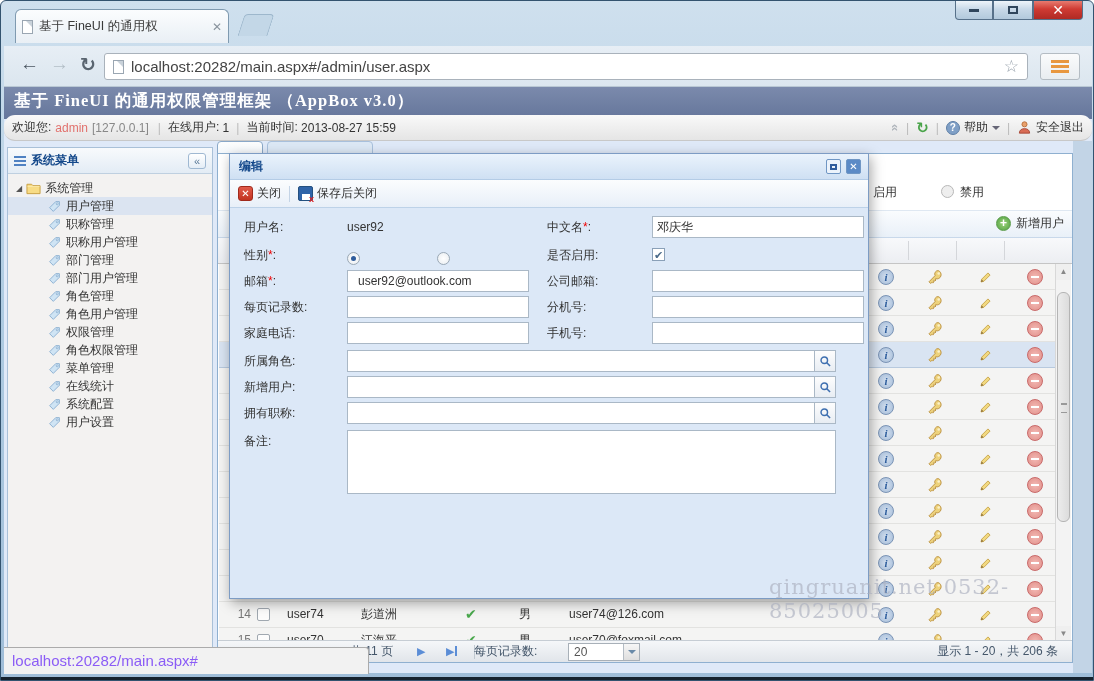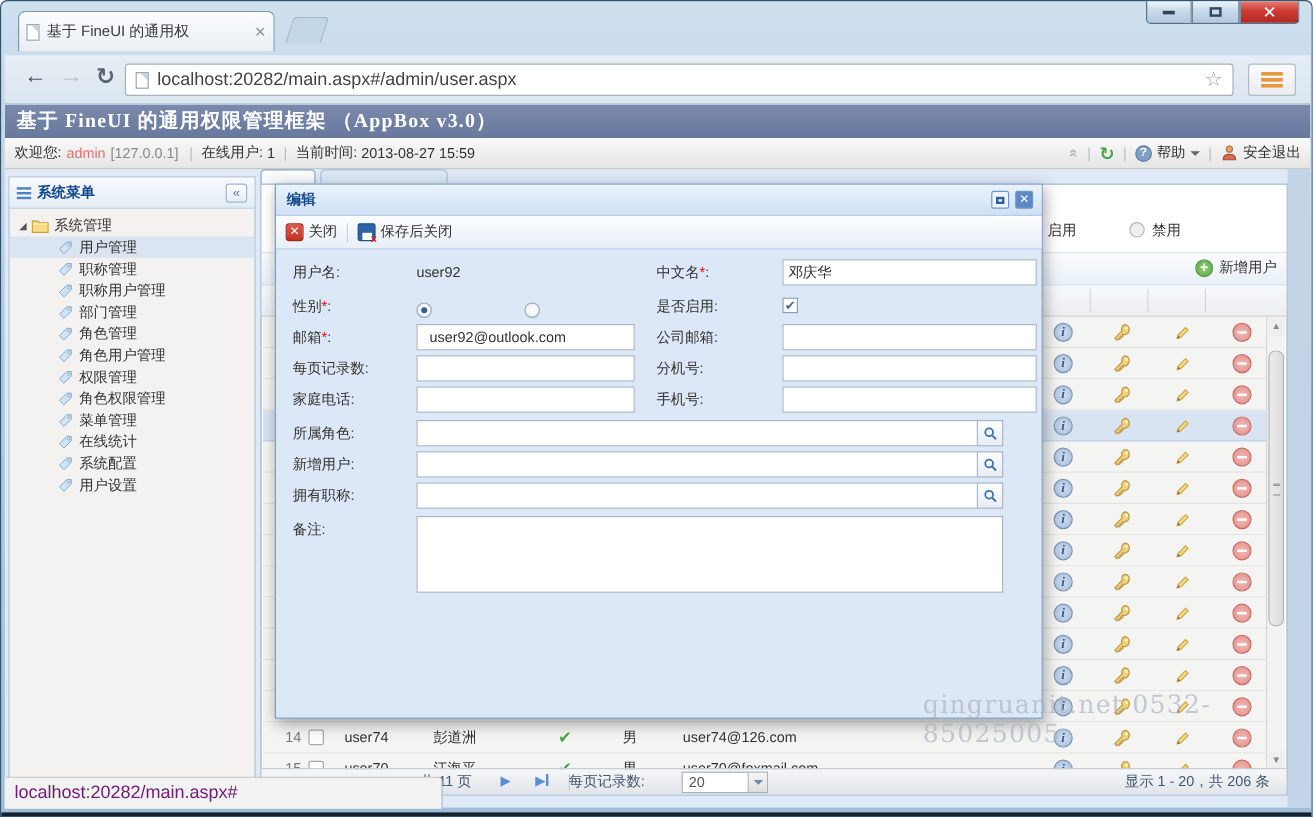--- a/index.html
+++ b/index.html
@@ -44,21 +44,21 @@
   .menubtn i { display:block; width:18px; height:3px; background:#e8973f; }
 
   
   .page { position:absolute; left:3px; top:86px; width:1088px; height:586px; background:#dfe9f8; overflow:hidden; }
   .appheader { position:absolute; left:0; top:0; width:100%; height:32px;
                background:linear-gradient(#7b8aac,#65769b); color:#fff; font-weight:bold; font-size:16.5px;
                line-height:28px; padding-left:10px; letter-spacing:1px;
                font-family:"Liberation Serif","DejaVu Serif",serif; }
   .infobar { position:absolute; left:0; top:28px; width:100%; height:26px;
              background:linear-gradient(#f9f9f9,#e5e5e5); border-bottom:1px solid #c8c8c8;
-             display:flex; align-items:center; padding:0 8px; color:#333; }
+             display:flex; align-items:center; padding:0 8px; color:#333;border-radius:11px; }
   .infobar .sep { color:#bbb; margin:0 7px; }
   .info-user { color:#e2726e; margin:0 4px; }
   .info-ip { color:#888; margin-right:2px; }
   .info-right { margin-left:auto; display:flex; align-items:center; }
   .chevup { display:inline-block; transform:rotate(90deg); color:#b0b6bc; font-weight:bold; font-size:13px; }
   .refresh { color:#4aa44a; font-size:15px; font-weight:bold; }
   .circ { display:inline-flex; width:14px; height:14px; border-radius:50%; background:#7f9fc6; border:1px solid #5f7fa6;
           color:#fff; font-size:10px; font-weight:bold; align-items:center; justify-content:center; margin-right:4px; }
   .caret { display:inline-block; margin-left:4px; border:4px solid transparent; border-top-color:#667; position:relative; top:2px; }
 
@@ -174,21 +174,21 @@
   .chk { position:absolute; width:13px; height:13px; top:4px; background:#fff; border:1px solid #8aa0b8;
          color:#4a6a8a; font-size:11px; line-height:12px; text-align:center; }
   .rad-lab { margin-left:4px; }
   .g-m { position:absolute; left:117px; top:3px; }
   .g-f { position:absolute; left:207px; top:3px; }
   .m-remark { position:absolute; left:117px; width:489px; height:64px; background:#fff; border:1px solid #aab8c6; resize:none; }
 
   
   .statusbubble { position:absolute; left:3px; top:646px; width:365px; height:27px; z-index:60;
                   background:#f2f2f2; border:1px solid #ababab; border-left:none; border-bottom:none;
-                  border-top-right-radius:4px; color:#701a75; font-size:15px; line-height:26px; padding-left:8px; }
+                  border-top-right-radius:4px; color:#8b5cf6; font-size:15px; line-height:26px; padding-left:8px; }
   .watermark { position:absolute; left:768px; top:574px; z-index:70; color:rgba(170,175,190,.65);
                font:21px "DejaVu Serif","Liberation Serif",serif; letter-spacing:1px; pointer-events:none; }
   .gutter { position:absolute; left:1069px; top:54px; width:19px; height:532px; background:#c2d4e6; }
 </style>
 </head>
 <body>
 
 <div id="win">
 
   <div class="titlebar">
@@ -313,20 +313,29 @@
           <div class="titem">
             <span class="ticon">
               <svg width="13" height="13" viewBox="0 0 16 16">
                 <path fill="#cfe4f4" stroke="#7fa8cc" d="M2 9.5L9.5 2H14v4.5L6.5 14z"></path>
                 <circle cx="11.3" cy="4.7" r="1.2" fill="#fff" stroke="#7fa8cc"></circle>
               </svg>
             </span>
             <span>部门管理</span>
           </div>
 
+          <div class="titem">
+            <span class="ticon">
+              <svg width="13" height="13" viewBox="0 0 16 16">
+                <path fill="#cfe4f4" stroke="#7fa8cc" d="M2 9.5L9.5 2H14v4.5L6.5 14z"></path>
+                <circle cx="11.3" cy="4.7" r="1.2" fill="#fff" stroke="#7fa8cc"></circle>
+              </svg>
+            </span>
+            <span>部门用户管理</span>
+          </div>
 
           <div class="titem">
             <span class="ticon">
               <svg width="13" height="13" viewBox="0 0 16 16">
                 <path fill="#cfe4f4" stroke="#7fa8cc" d="M2 9.5L9.5 2H14v4.5L6.5 14z"></path>
                 <circle cx="11.3" cy="4.7" r="1.2" fill="#fff" stroke="#7fa8cc"></circle>
               </svg>
             </span>
             <span>角色管理</span>
           </div>

